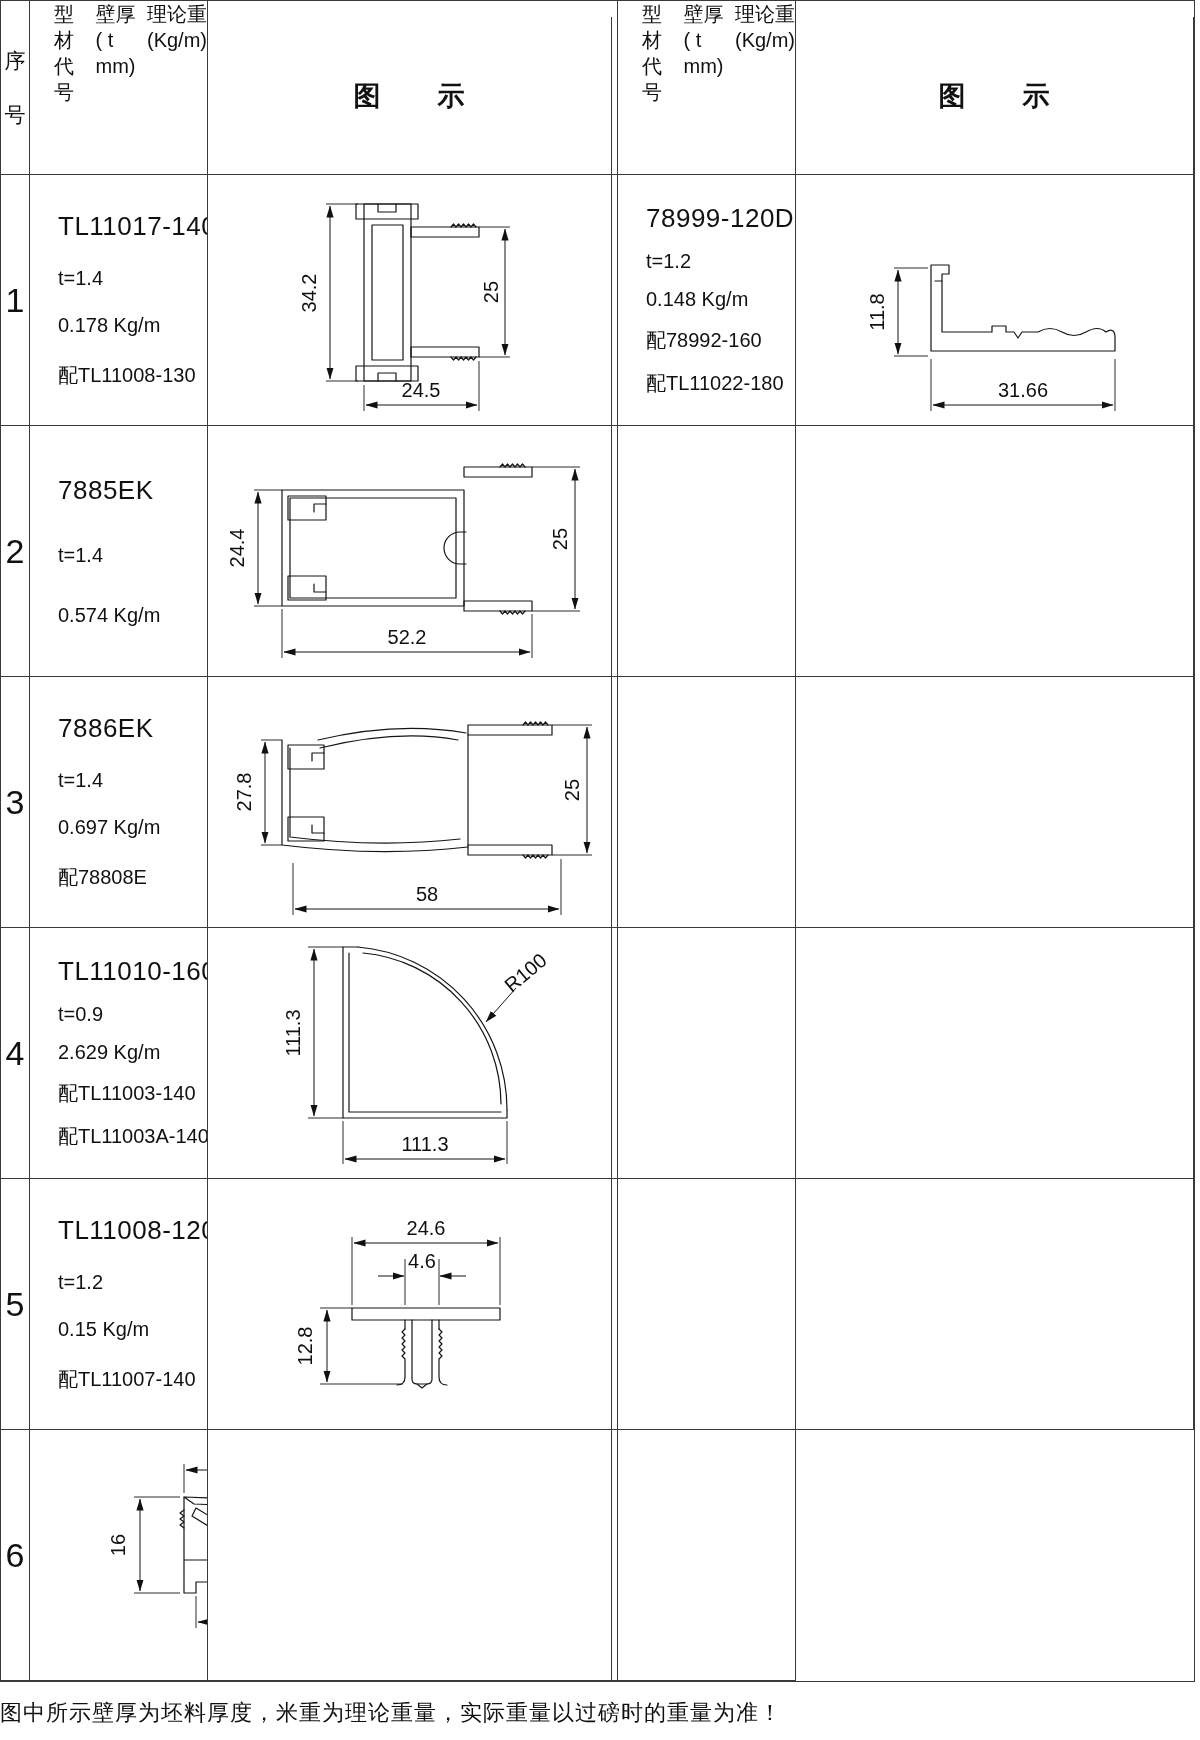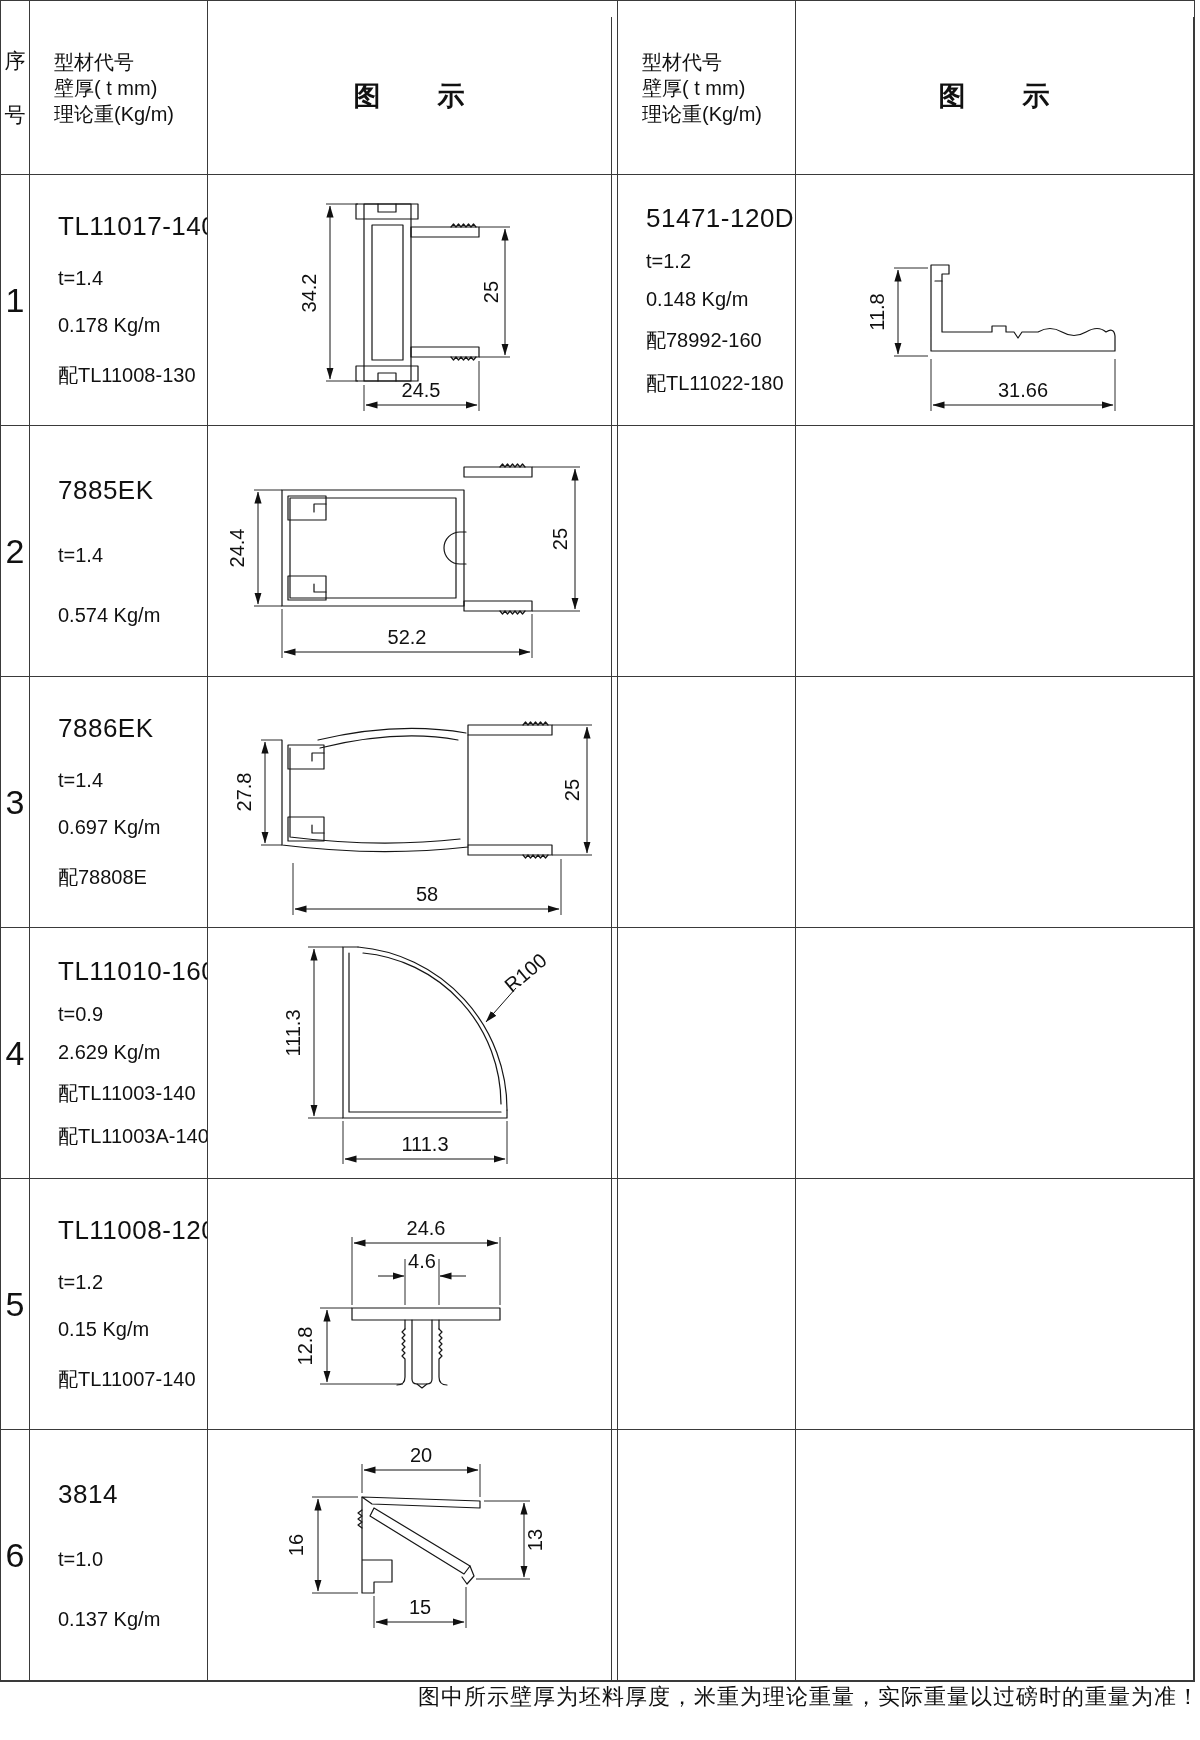--- a/index.html
+++ b/index.html
@@ -7,33 +7,33 @@
   .tbl{
     display:grid;
     grid-template-columns:29px 178px 404px 6px 178px 398px;
     grid-template-rows:174px repeat(6,251px);
     width:1193px;
     border:1px solid #3a3a3a;
   }
   .c{border-right:1px solid #3a3a3a;border-bottom:1px solid #3a3a3a;box-sizing:border-box;overflow:hidden;background:#fff;}
   .seq{display:flex;align-items:center;justify-content:center;font-size:34px;}
   .seqh{display:flex;flex-direction:column;align-items:center;justify-content:center;gap:26px;font-size:21px;}
-  .infoh{display:flex;flex-direction:column;justify-content:center;padding-left:24px;font-size:20px;line-height:1.3;}
+  .infoh{display:flex;flex-direction:row;justify-content:center;gap:7px;padding-left:24px;font-size:20px;line-height:1.3;}
   .dgh{display:flex;align-items:center;justify-content:center;font-size:27px;white-space:pre;font-weight:bold;letter-spacing:1px;margin-top:16px;}
   .info{display:flex;flex-direction:column;justify-content:space-evenly;padding:12px 4px 12px 28px;}
   .code{font-size:26px;letter-spacing:0.5px;white-space:nowrap;}
   .spec{font-size:20px;white-space:nowrap;}
   .dg{padding:0;}
   .dg svg{display:block;}
   .pf{fill:none;stroke:#151515;stroke-width:1.2;stroke-linejoin:round;stroke-linecap:round;}
   .dl{stroke:#151515;stroke-width:1;fill:none;}
   .xl{stroke:#151515;stroke-width:0.9;fill:none;}
   text.dim{font-size:20px;fill:#111;font-family:"Liberation Sans",sans-serif;}
   text.dimr{font-size:20px;fill:#111;font-family:"Liberation Sans",sans-serif;}
-  .footer{width:1200px;text-align:right;font-size:22px;letter-spacing:1px;}
+  .footer{margin-top:16px;width:1200px;text-align:left;font-size:22px;letter-spacing:1px;}
 </style>
 </head>
 <body>
 
 <div class="tbl">
 
   <div class="c seqh">
     <span>序</span>
     <span>号</span>
   </div>
@@ -85,21 +85,21 @@
         <line class="dl" x1="297" y1="54" x2="297" y2="180" marker-start="url(#a1)" marker-end="url(#a1)"></line>
         <text class="dim" transform="rotate(-90 290 117)" x="290" y="117" text-anchor="middle">25</text>
         <path class="xl" d="M156,210 V236 M271,186 V236"></path>
         <line class="dl" x1="158" y1="230" x2="269" y2="230" marker-start="url(#a1)" marker-end="url(#a1)"></line>
         <text class="dim" x="213" y="222" text-anchor="middle">24.5</text>
       </g>
     </svg>
   </div>
   <div class="c"></div>
   <div class="c info">
-    <div class="code">51471-120D</div>
+    <div class="code">78999-120D</div>
     <div class="spec">t=1.2</div>
     <div class="spec">0.148 Kg/m</div>
     <div class="spec">配78992-160</div>
     <div class="spec">配TL11022-180</div>
   </div>
   <div class="c dg">
     <svg width="397" height="250" viewBox="0 0 397 250">
       <defs>
         <marker id="a1r" viewBox="0 0 12 9" refX="11.5" refY="4.5" markerWidth="12" markerHeight="9" orient="auto-start-reverse" markerUnits="userSpaceOnUse">
             <path d="M12,4.5 L0,0.9 L0,8.1 Z" fill="#111"></path>
@@ -277,25 +277,20 @@
         <line class="dl" x1="119" y1="131" x2="119" y2="203" marker-start="url(#a5)" marker-end="url(#a5)"></line>
         <text class="dim" transform="rotate(-90 104 167)" x="104" y="167" text-anchor="middle">12.8</text>
       </g>
     </svg>
   </div>
   <div class="c"></div>
   <div class="c"></div>
   <div class="c"></div>
 
   <div class="c seq">6</div>
-  <div class="c info">
-    <div class="code">3814</div>
-    <div class="spec">t=1.0</div>
-    <div class="spec">0.137 Kg/m</div>
-  </div>
   <div class="c dg">
     <svg width="403" height="248" viewBox="0 0 403 248">
       <defs>
         <marker id="a6" viewBox="0 0 12 9" refX="11.5" refY="4.5" markerWidth="12" markerHeight="9" orient="auto-start-reverse" markerUnits="userSpaceOnUse">
             <path d="M12,4.5 L0,0.9 L0,8.1 Z" fill="#111"></path>
           </marker>
       </defs>
       <g>
         <path class="pf" d="M154,67 L272,71 L272,78 L164,74 Z"></path>
         <path class="pf" d="M154,80 l-4,3 4,3 -4,3 4,3 -4,3 4,3"></path>

